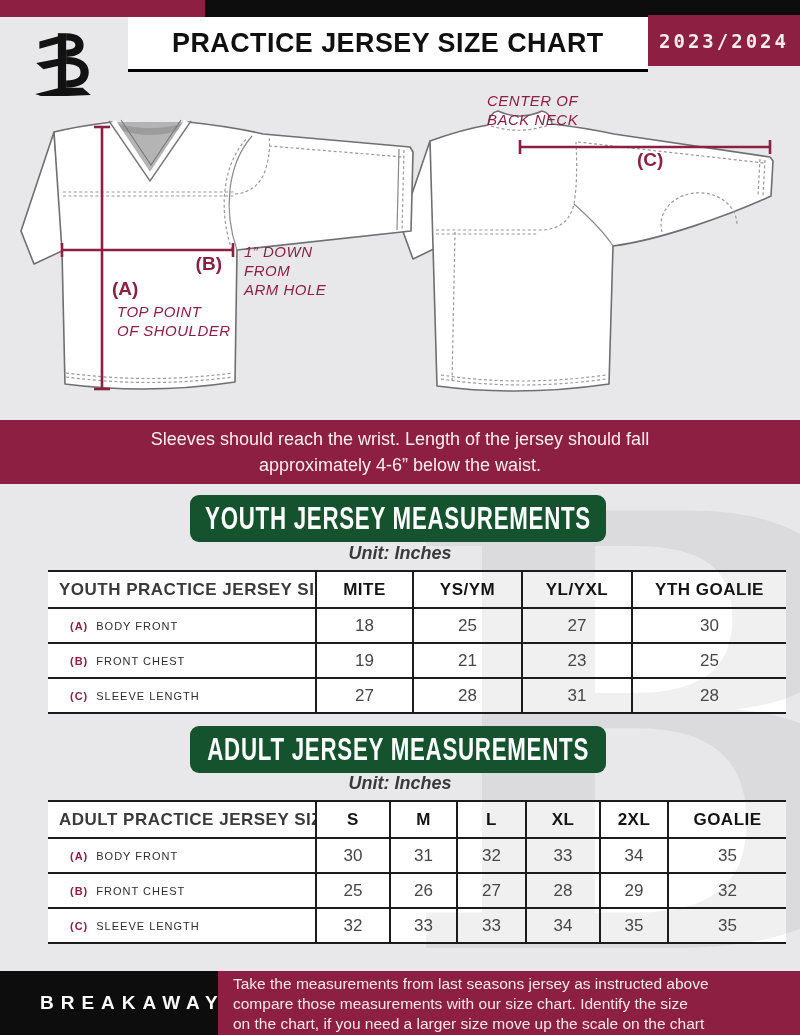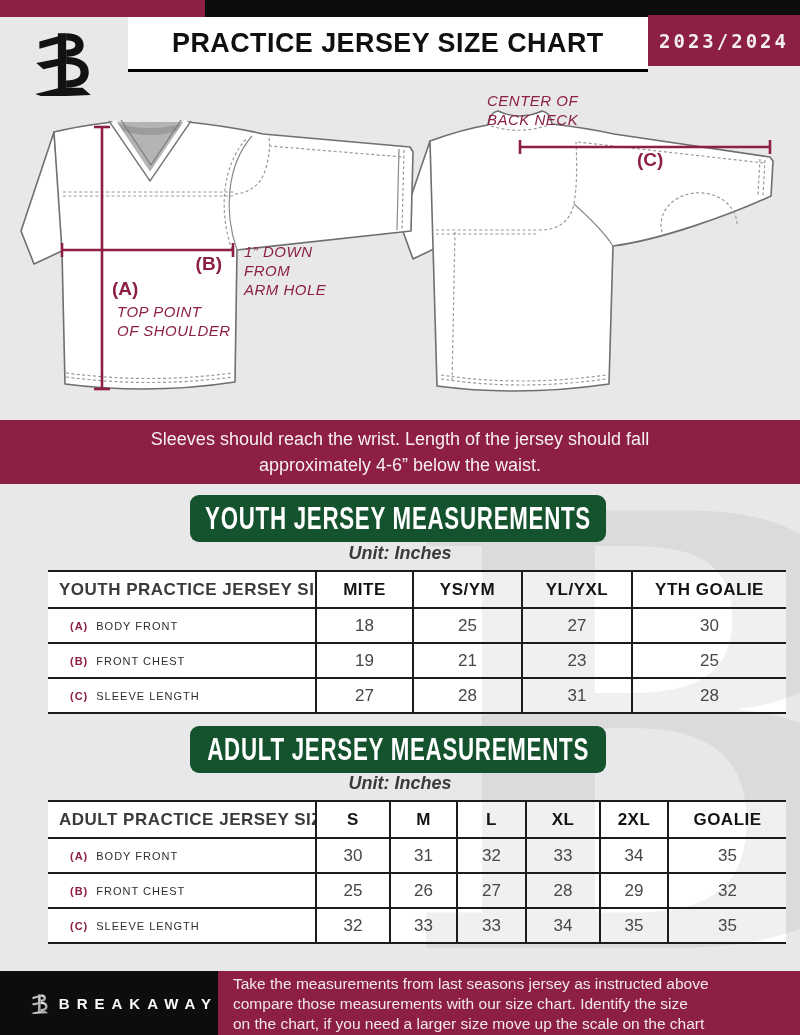--- a/index.html
+++ b/index.html
@@ -56,21 +56,21 @@
   table.size tr.head td.lbl{padding-left:11px;color:#3a3a3a;letter-spacing:.5px;}
   table.size tr.head td{font-weight:bold;color:#141414;font-size:17px;letter-spacing:.5px;}
   .key{color:#8c1f42;font-weight:bold;margin-right:8px;}
 
   
   .footer-black{position:absolute;left:0;top:971px;width:218px;height:64px;background:#0d0d0d;z-index:4;
     display:flex;align-items:center;}
   .footer-maroon{position:absolute;left:218px;top:971px;width:582px;height:64px;background:#8c1f42;z-index:4;
     box-sizing:border-box;padding:3px 10px 12px 15px;}
   .footer-maroon div{color:#f1e7ea;font-size:15.5px;line-height:20px;white-space:nowrap;}
-  .brand-word{color:#fafafa;font-weight:bold;font-size:15px;letter-spacing:7px;margin-left:10px;white-space:nowrap;}
+  .brand-word{color:#fafafa;font-weight:bold;font-size:19px;letter-spacing:7px;margin-left:10px;white-space:nowrap;}
 </style>
 </head>
 <body>
 
 <div id="page">
 
   <div class="strip-maroon"></div>
   <div class="strip-black"></div>
 
   <svg class="logo-top" width="64" height="70" viewBox="0 0 60 68">

